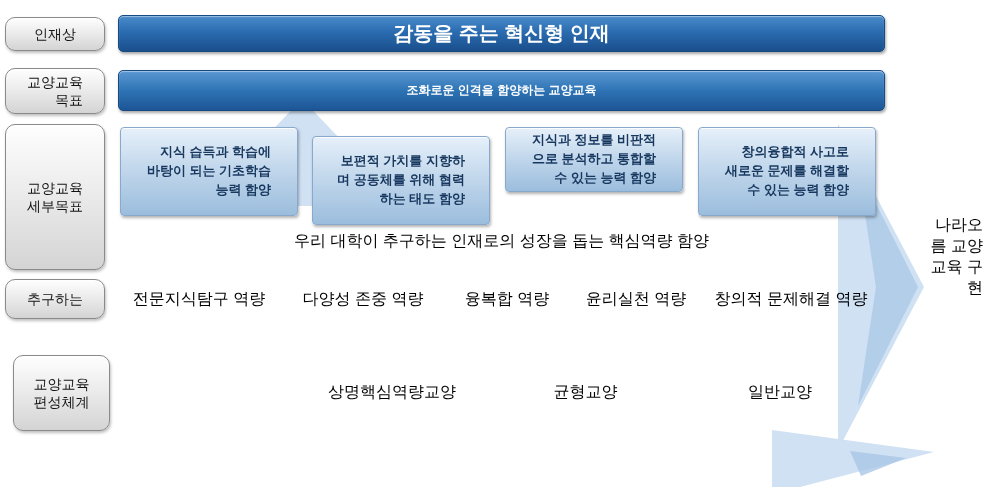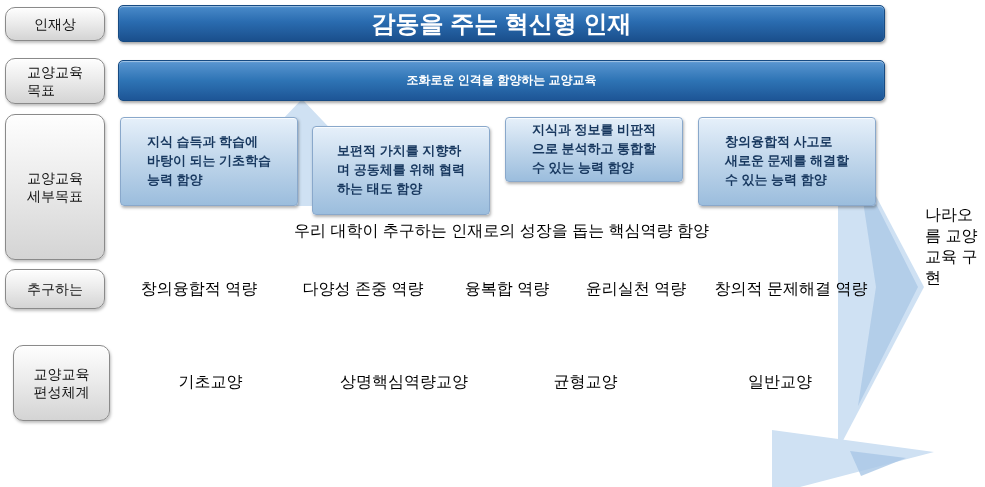--- a/index.html
+++ b/index.html
@@ -1,36 +1,36 @@
 <!DOCTYPE html>
 <html><head>
 <meta charset="utf-8">
 <style>
   html,body{margin:0;padding:0;background:#fff;}
   .stage{
     position:relative;width:985px;height:487px;background:#fff;
     font-family:"Liberation Sans",sans-serif;overflow:hidden;
   }
   .bg-svg{position:absolute;left:0;top:0;z-index:0;}
-  .abs{position:absolute;box-sizing:border-box;display:flex;align-items:center;justify-content:center;text-align:left;}
+  .abs{position:absolute;box-sizing:border-box;display:flex;align-items:center;justify-content:center;text-align:right;margin-top:10px;}
   
   .glabel{
     background:linear-gradient(180deg,#fefefe 0%,#ececec 45%,#d4d4d4 100%);
     border:1px solid #8a8a8a;border-radius:10px;
     font-size:14px;color:#111;white-space:pre-line;line-height:1.3;
     box-shadow:inset 0 1px 0 #fff,1px 2px 3px rgba(0,0,0,.25);
     z-index:3;
   }
   
   .bluebar{
     color:#fff;font-weight:bold;border-radius:5px;
     border:1px solid #164a82;z-index:2;
     box-shadow:inset 0 1px 1px rgba(255,255,255,.45),1px 2px 3px rgba(0,0,0,.35);
   }
-  .bar-vision{background:linear-gradient(180deg,#4a8bca 0%,#2a6cb0 45%,#1a4f8c 100%);font-size:24px;}
+  .bar-vision{background:linear-gradient(180deg,#4a8bca 0%,#2a6cb0 45%,#1a4f8c 100%);font-size:20px;}
   .bar-goal{background:linear-gradient(180deg,#58930% ,#2a6cb0);background:linear-gradient(180deg,#5b97d2 0%,#2e74b5 50%,#1d5596 100%);font-size:12px;}
   
   .dbox{
     background:linear-gradient(180deg,#e6f0fa 0%,#c3d8ec 45%,#9bbddd 100%);
     border:1px solid #89a8cb;border-radius:4px;
     font-size:13px;font-weight:bold;color:#17375e;white-space:pre-line;line-height:1.45;
     box-shadow:inset 0 1px 0 rgba(255,255,255,.8),1px 2px 3px rgba(0,0,0,.3);
     z-index:2;
   }
   .banner{
@@ -96,31 +96,30 @@
 하는 태도 함양</div>
   <div class="abs dbox" style="left:505px;top:117px;width:178px;height:65px;">지식과 정보를 비판적
 으로 분석하고 통합할
 수 있는 능력 함양</div>
   <div class="abs dbox" style="left:698px;top:117px;width:178px;height:89px;">창의융합적 사고로
 새로운 문제를 해결할
 수 있는 능력  함양</div>
 
   <div class="abs banner" style="left:118px;top:212px;width:767px;height:38px;">우리 대학이 추구하는 인재로의 성장을 돕는 핵심역량 함양</div>
 
-  <div class="abs cbox" style="left:120px;top:269px;width:158px;height:40px;">창의융합적 역량</div>
+  <div class="abs cbox" style="left:120px;top:269px;width:158px;height:40px;">전문지식탐구 역량</div>
   <div class="abs cbox" style="left:288px;top:269px;width:150px;height:40px;">다양성 존중 역량</div>
   <div class="abs cbox" style="left:448px;top:269px;width:118px;height:40px;">융복합 역량</div>
   <div class="abs cbox" style="left:576px;top:269px;width:120px;height:40px;">윤리실천 역량</div>
   <div class="abs cbox" style="left:706px;top:269px;width:170px;height:40px;">창의적 문제해결 역량</div>
 
   <div class="abs curr-container" style="left:5px;top:333px;width:880px;height:99px;"></div>
   <div class="abs glabel" style="left:13px;top:345px;width:97px;height:76px;">교양교육
 편성체계</div>
-  <div class="abs kbox" style="left:120px;top:341px;width:181px;height:83px;">기초교양</div>
-  <div class="abs kbox" style="left:320px;top:341px;width:168px;height:83px;">상명핵심역량교양</div>
+  <div class="abs kbox" style="left:308px;top:341px;width:168px;height:83px;">상명핵심역량교양</div>
   <div class="abs kbox" style="left:495px;top:341px;width:181px;height:83px;">균형교양</div>
   <div class="abs kbox" style="left:689px;top:341px;width:182px;height:83px;">일반교양</div>
 
   <div class="abs sidebar" style="left:925px;top:62px;width:58px;height:370px;">
     <span>나라오름 교양교육 구현</span>
   </div>
 
 </div>
 
 </body></html>

